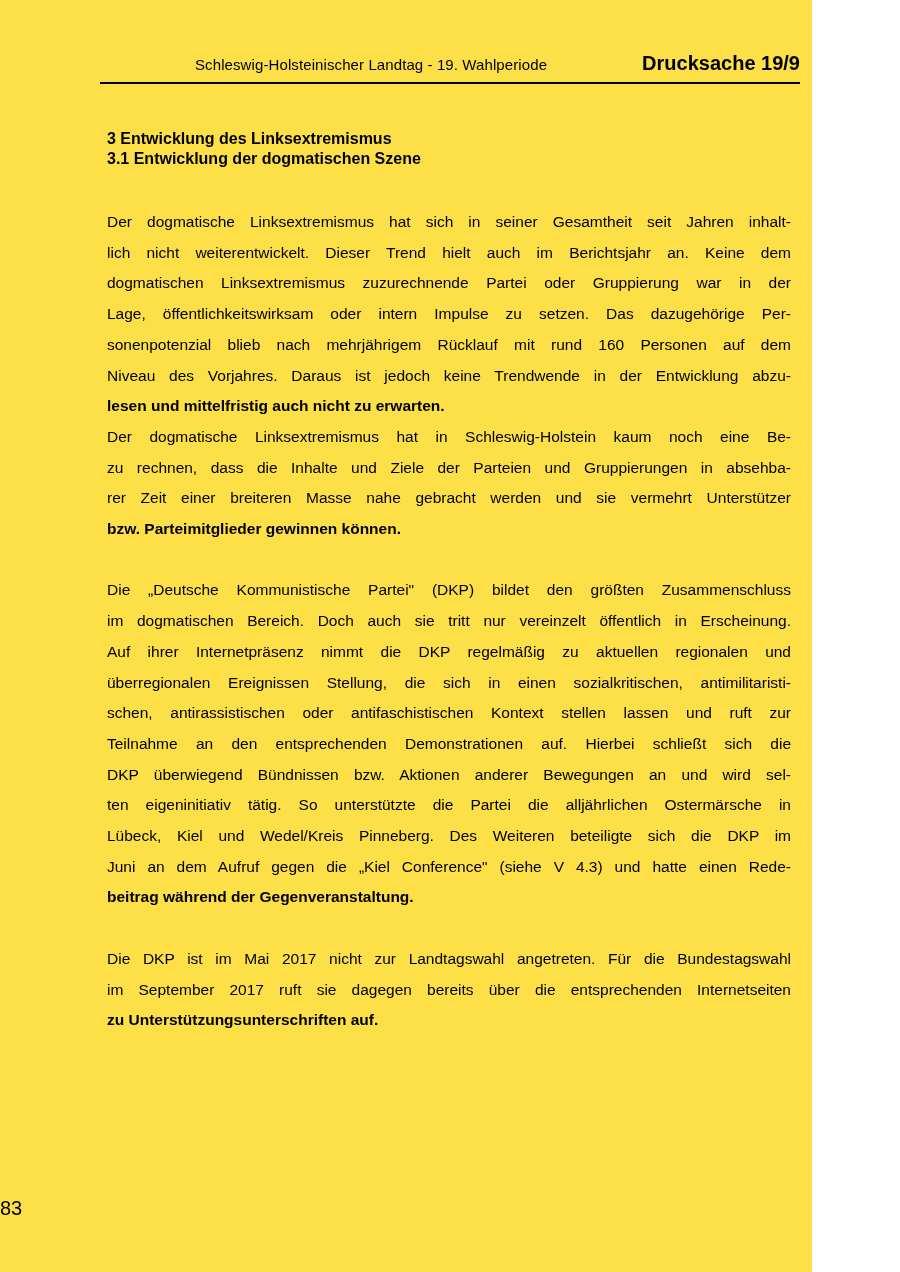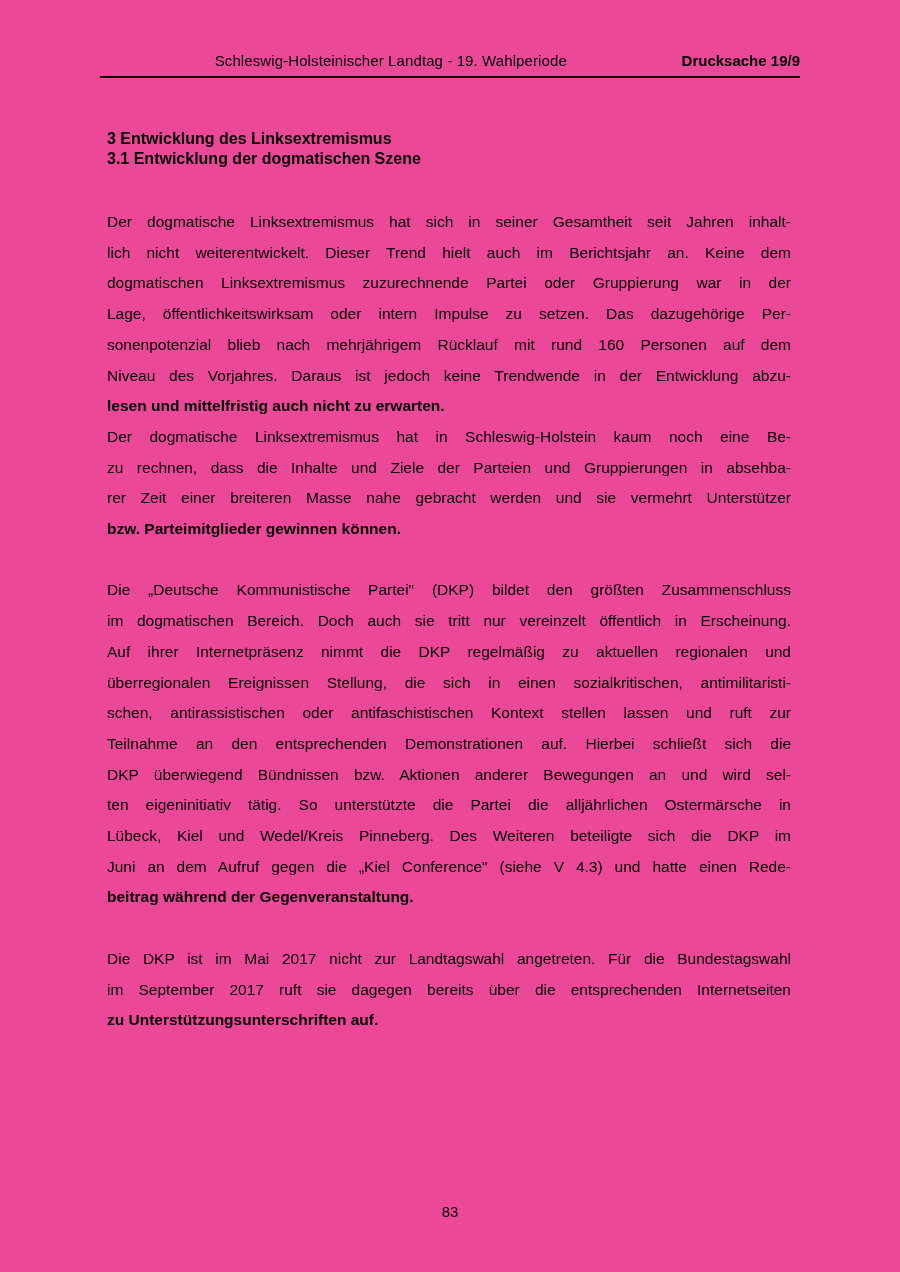--- a/index.html
+++ b/index.html
@@ -7,43 +7,43 @@
   body {
     width: 900px;
     height: 1272px;
     font-family: "Liberation Sans", "DejaVu Sans", sans-serif;
     color: #000000;
     position: relative;
     overflow: hidden;
   }
   .page {
     position: relative;
-    width: 900px;
+    width: 812px;
     height: 1272px;
-    background: #ec4899;
+    background: #fde047;
   }
   .header {
     position: absolute;
     top: 52px;
     left: 100px;
     width: 700px;
     display: flex;
     align-items: baseline;
     border-bottom: 2px solid #000000;
     padding-bottom: 7px;
   }
   .header-left {
     flex: 1;
     text-align: center;
     font-size: 15px;
     letter-spacing: 0.1px;
   }
   .header-right {
     font-weight: bold;
-    font-size: 15px;
+    font-size: 20px;
     white-space: nowrap;
   }
   .content {
     position: absolute;
     top: 74px;
     left: 107px;
     width: 684px;
   }
   .heading {
     font-size: 16px;
@@ -68,22 +68,21 @@
   }
   .line.last {
     text-align-last: left;
     font-weight: bold;
   }
   .footer {
     position: absolute;
     left: 0;
     bottom: 52px;
     width: 900px;
-    text-align: center;
-    font-size: 15px;
+    font-size: 20px;
   }
 </style>
 </head>
 <body>
 
 <div class="page">
 
   <div class="header">
     <span class="header-left">Schleswig-Holsteinischer Landtag - 19. Wahlperiode</span>
     <span class="header-right">Drucksache 19/9</span>

